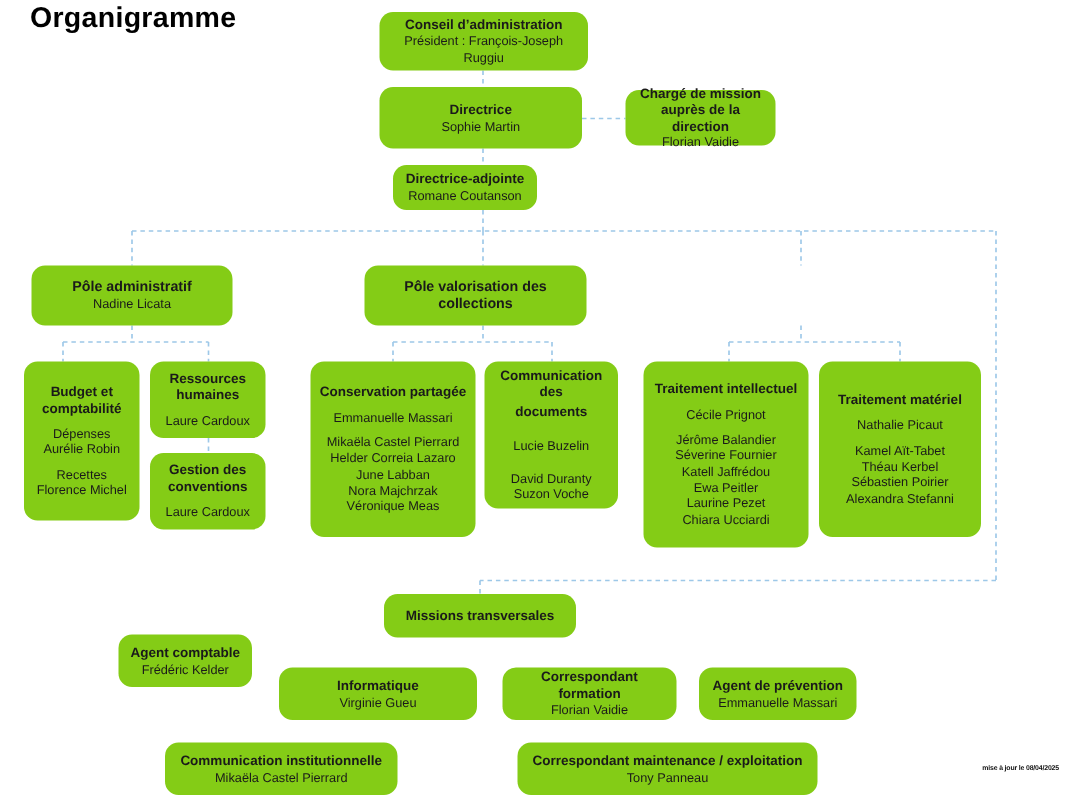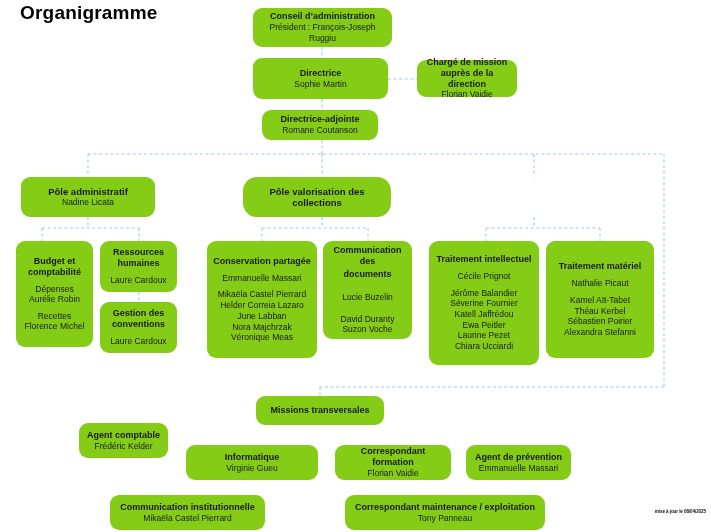--- a/index.html
+++ b/index.html
@@ -135,31 +135,31 @@
     <div class="n-head">Directrice</div>
     <div class="n-sub">Sophie Martin</div>
   </div>
 
   <div class="node blue" style="left:417px; top:60px; width:100px; height:37px;">
     <div class="n-head">Chargé de mission</div>
     <div class="n-head">auprès de la direction</div>
     <div class="n-sub">Florian Vaidie</div>
   </div>
 
-  <div class="node blue" style="left:262px; top:110px; width:116px; height:30px;">
+  <div class="node blue" style="left:262px; top:110px; width:96px; height:30px;">
     <div class="n-head">Directrice-adjointe</div>
     <div class="n-sub">Romane Coutanson</div>
   </div>
 
   <div class="node blue" style="left:21px; top:177px; width:134px; height:40px;">
     <div class="n-head head-lg">Pôle administratif</div>
     <div class="n-sub">Nadine Licata</div>
   </div>
 
-  <div class="node blue" style="left:243px; top:177px; width:148px; height:40px;border-radius:14px;">
+  <div class="node blue" style="left:243px; top:177px; width:148px; height:40px;">
     <div class="n-head head-lg">Pôle valorisation des collections</div>
   </div>
 
 
   <div class="node blue" style="left:16px; top:241px; width:77px; height:106px;">
     <div class="n-head">Budget et</div>
     <div class="n-head">comptabilité</div>
     <div class="n-gap"></div>
     <div class="n-sub">Dépenses</div>
     <div class="n-sub">Aurélie Robin</div>

